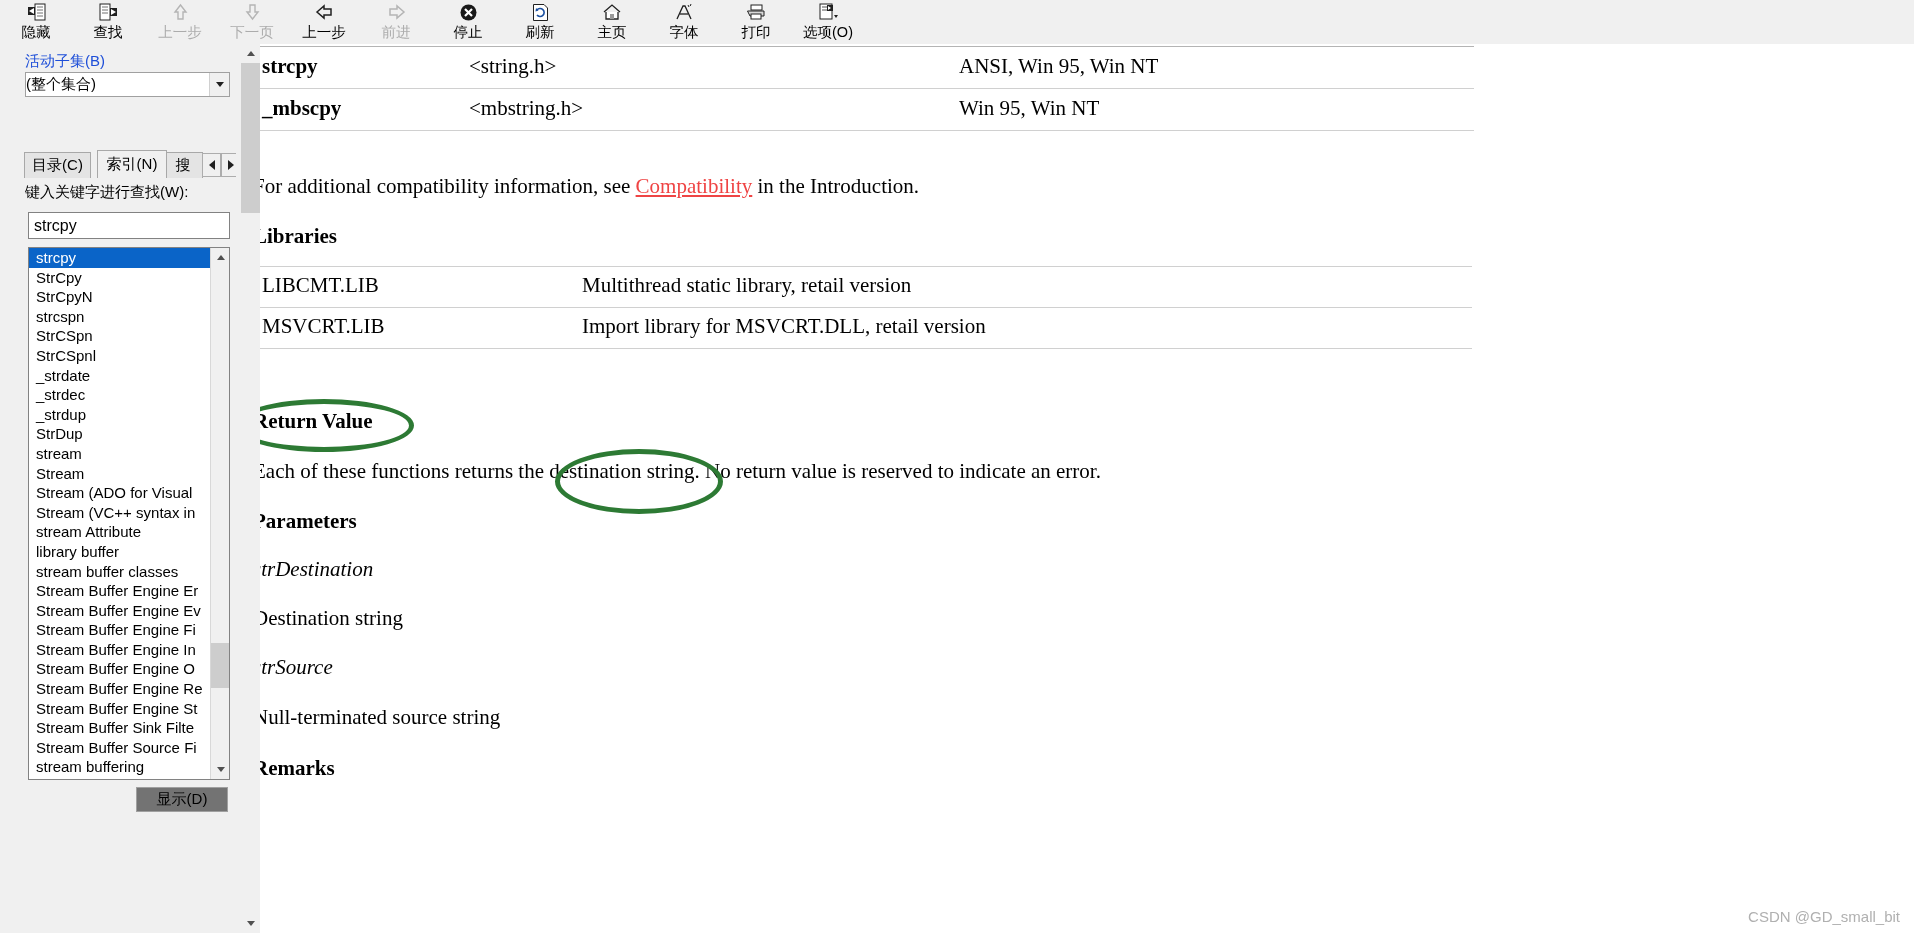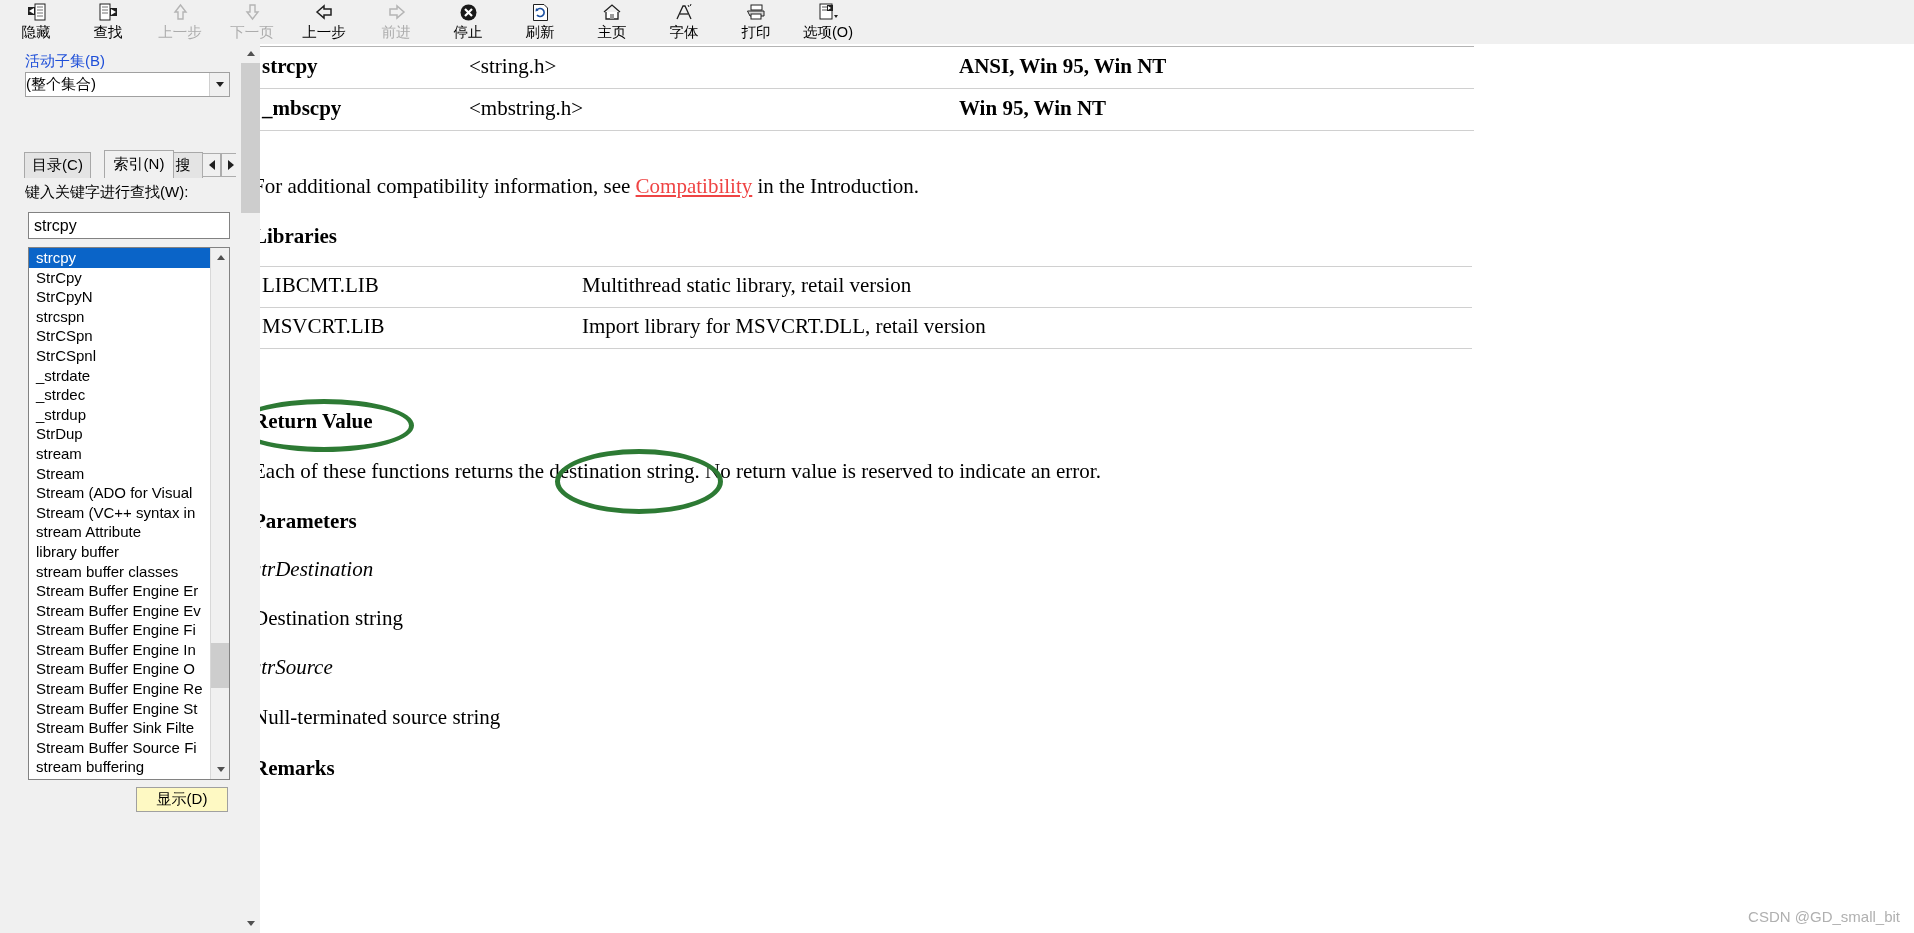--- a/index.html
+++ b/index.html
@@ -64,21 +64,21 @@
     position:absolute;top:2px;height:26px;
     background:#e4e4e4;border:1px solid #a8a8a8;border-bottom:none;
     display:flex;align-items:center;justify-content:center;
     font-size:15px;color:#000;box-sizing:border-box;
     white-space:nowrap;
   }
   .tab.active{
     background:#f0f0f0;top:0;height:28px;border-color:#a8a8a8;z-index:3;
   }
   #tab-contents{left:0;width:67px;}
-  #tab-index{left:80px;width:70px;}
+  #tab-index{left:73px;width:70px;}
   #tab-search{left:139px;width:40px;overflow:hidden;}
   #tab-spin{
     position:absolute;left:178px;top:3px;width:38px;height:24px;
     display:flex;background:#f0f0f0;
   }
   .spin-b{
     width:19px;height:24px;background:#f0f0f0;border:1px solid #adadad;
     box-sizing:border-box;display:flex;align-items:center;justify-content:center;
   }
   #kw-label{
@@ -113,21 +113,21 @@
   .sb-up{position:absolute;top:0;left:0;}
   .sb-dn{position:absolute;bottom:0;left:0;}
   #kw-thumb{
     position:absolute;left:0;top:395px;width:19px;height:45px;background:#cdcdcd;
   }
   .chev-up{width:0;height:0;border-left:4px solid transparent;border-right:4px solid transparent;border-bottom:5px solid #505050;}
   .chev-dn{width:0;height:0;border-left:4px solid transparent;border-right:4px solid transparent;border-top:5px solid #505050;}
 
   #show-btn{
     position:absolute;left:136px;top:743px;width:92px;height:25px;
-    background:#fef9c3;border:1px solid #a0a0a0;box-sizing:border-box;
+    background:#737373;border:1px solid #a0a0a0;box-sizing:border-box;
     display:flex;align-items:center;justify-content:center;
     font-size:15px;color:#000;
   }
 
   
   #splitter{
     position:absolute;left:236px;top:44px;width:5px;height:889px;background:#f0f0f0;
   }
   #content-vscroll{
     position:absolute;left:241px;top:44px;width:19px;height:889px;
@@ -147,21 +147,21 @@
     position:absolute;left:10px;width:1222px;border-collapse:collapse;
   }
   .doc-table td{
     font-family:"Liberation Serif","DejaVu Serif",serif;
     font-size:21px;color:#000;padding:7px 0 9px 10px;vertical-align:top;
     border-bottom:1px solid #d0d0d0;
   }
   .doc-table tr:first-child td{border-top:1px solid #b4b4b4;}
   .c-name{width:197px;font-weight:bold;}
   .c-hdr{width:480px;}
-  .c-compat{width:auto;font-weight:bold;}
+  .c-compat{width:auto;}
 
   .para{
     position:absolute;left:11px;font-size:21px;color:#000;
     font-family:"Liberation Serif","DejaVu Serif",serif;white-space:nowrap;
   }
   .h-sec{
     position:absolute;left:11px;font-size:21px;font-weight:bold;color:#000;
     font-family:"Liberation Serif","DejaVu Serif",serif;white-space:nowrap;
   }
   .italic{font-style:italic;}

